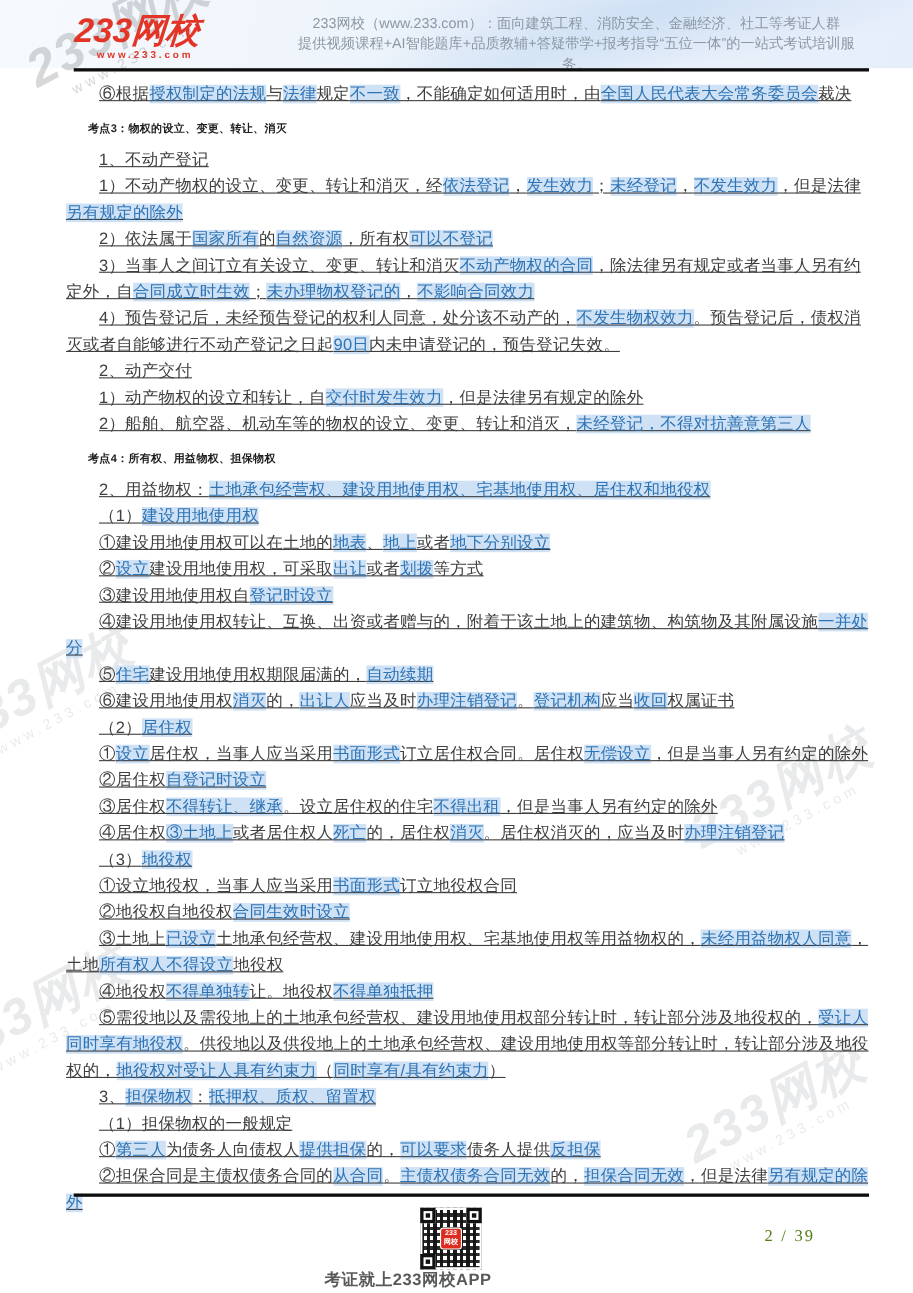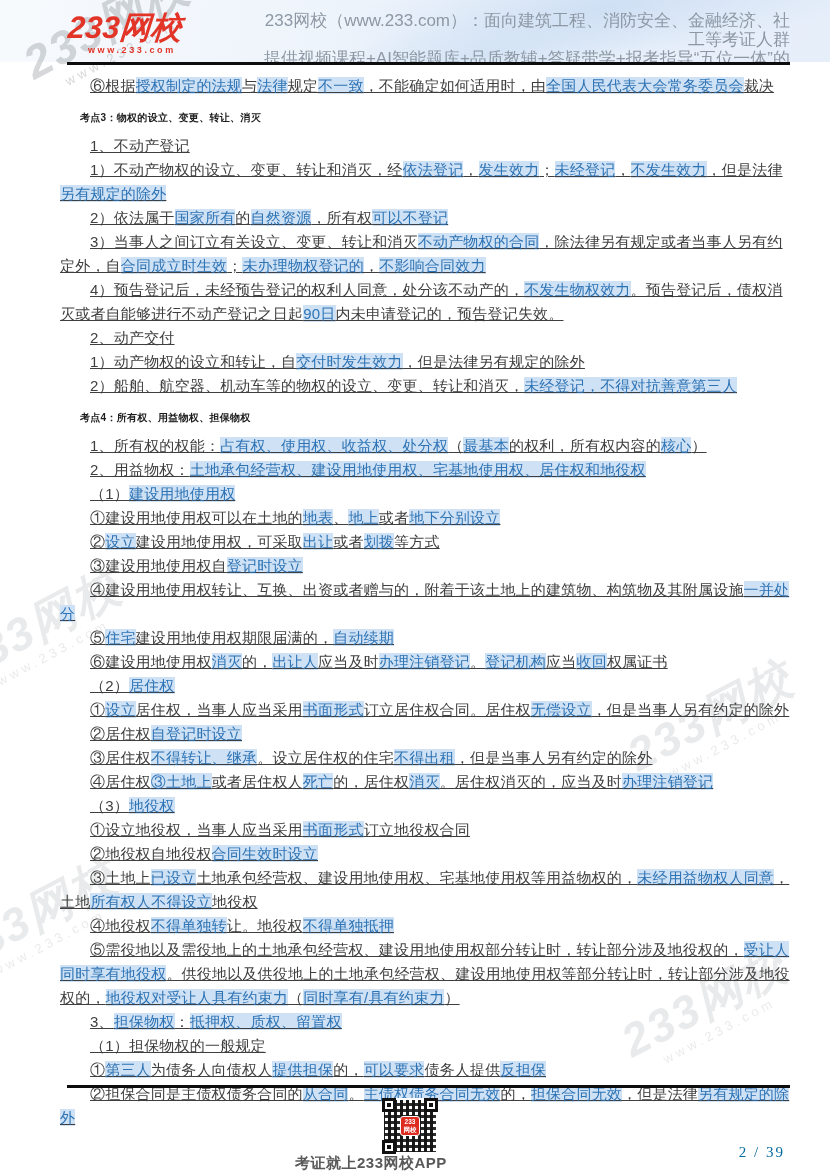--- a/index.html
+++ b/index.html
@@ -29,21 +29,21 @@
   .logo { width:190px; padding-top:4px; }
   .logo-main {
     font-size:31px; line-height:1; font-weight:bold; font-style:italic;
     color:#e23528; letter-spacing:0px; transform:skewX(-4deg); display:inline-block;
   }
   .logo-sub {
     font-size:9px; font-weight:bold; color:#e23528; letter-spacing:2.6px;
     margin-top:2px; padding-left:20px;
   }
   .taglines { flex:1; text-align:right; padding-top:3px; }
-  .tagline { font-size:17px; line-height:19px; color:#8d98a4; }
+  .tagline { font-size:13px; line-height:19px; color:#8d98a4;text-align:center; }
   
   .rule-top, .rule-bottom {
     position:absolute; left:67px; right:40px; height:3px; background:#0d0d0d; z-index:3;
   }
   .rule-top { top:62px; }
   .rule-bottom { top:1085px; }
   
   .wm {
     position:absolute; z-index:0; width:220px; text-align:center;
     transform:rotate(-28deg); color:rgba(105,112,122,0.15); pointer-events:none;
@@ -88,22 +88,22 @@
     position:absolute; left:18px; top:18px; width:20px; height:20px;
     background:#dd2b20; border:1px solid #fff; border-radius:3px;
     color:#fff; font-size:6.5px; font-weight:bold; line-height:1.3;
     display:flex; align-items:center; justify-content:center; text-align:center;
     word-break:break-all; padding:1px;
   }
   .app-info { margin-left:13px; }
   .app-title { font-size:15px; font-weight:bold; color:#595959; letter-spacing:0.5px; }
   .app-sub { font-size:13px; color:#ec4899; margin-top:5px; letter-spacing:0.5px; }
   .page-num {
-    position:absolute; z-index:2; top:1116px; left:695px; width:90px; text-align:right;
-    font-family:"Liberation Serif", serif; font-size:15px; color:#0369a1; letter-spacing:2px;margin-top:28px;
+    position:absolute; z-index:2; top:1116px; left:695px; width:90px; text-align:left;
+    font-family:"Liberation Serif", serif; font-size:15px; color:#4d7c0f; letter-spacing:2px;
   }
 </style>
 </head>
 <body>
 
 <div class="page">
 
   <div class="header">
     <div class="header-inner">
       <div class="logo">
@@ -148,21 +148,20 @@
       <p class="heading"><span>考点3：物权的设立、变更、转让、消灭</span></p>
       <p class="para"><span>1、不动产登记</span></p>
       <p class="para"><span>1）不动产物权的设立、变更、转让和消灭，经</span><span class="hl">依法登记</span><span>，</span><span class="hl">发生效力</span><span>；</span><span class="hl">未经登记</span><span>，</span><span class="hl">不发生效力</span><span>，但是法律</span><span class="hl">另有规定的除外</span></p>
       <p class="para"><span>2）依法属于</span><span class="hl">国家所有</span><span>的</span><span class="hl">自然资源</span><span>，所有权</span><span class="hl">可以不登记</span></p>
       <p class="para"><span>3）当事人之间订立有关设立、变更、转让和消灭</span><span class="hl">不动产物权的合同</span><span>，除法律另有规定或者当事人另有约定外，自</span><span class="hl">合同成立时生效</span><span>；</span><span class="hl">未办理物权登记的</span><span>，</span><span class="hl">不影响合同效力</span></p>
       <p class="para"><span>4）预告登记后，未经预告登记的权利人同意，处分该不动产的，</span><span class="hl">不发生物权效力</span><span>。预告登记后，债权消灭或者自能够进行不动产登记之日起</span><span class="hl">90日</span><span>内未申请登记的，预告登记失效。</span></p>
       <p class="para"><span>2、动产交付</span></p>
       <p class="para"><span>1）动产物权的设立和转让，自</span><span class="hl">交付时发生效力</span><span>，但是法律另有规定的除外</span></p>
       <p class="para"><span>2）船舶、航空器、机动车等的物权的设立、变更、转让和消灭，</span><span class="hl">未经登记，不得对抗善意第三人</span></p>
       <p class="heading"><span>考点4：所有权、用益物权、担保物权</span></p>
-      <p class="para"><span>1、所有权的权能：</span><span class="hl">占有权、使用权、收益权、处分权</span><span>（</span><span class="hl">最基本</span><span>的权利，所有权内容的</span><span class="hl">核心</span><span>）</span></p>
       <p class="para"><span>2、用益物权：</span><span class="hl">土地承包经营权、建设用地使用权、宅基地使用权、居住权和地役权</span></p>
       <p class="para"><span>（1）</span><span class="hl">建设用地使用权</span></p>
       <p class="para"><span>①建设用地使用权可以在土地的</span><span class="hl">地表</span><span>、</span><span class="hl">地上</span><span>或者</span><span class="hl">地下分别设立</span></p>
       <p class="para"><span>②</span><span class="hl">设立</span><span>建设用地使用权，可采取</span><span class="hl">出让</span><span>或者</span><span class="hl">划拨</span><span>等方式</span></p>
       <p class="para"><span>③建设用地使用权自</span><span class="hl">登记时设立</span></p>
       <p class="para"><span>④建设用地使用权转让、互换、出资或者赠与的，附着于该土地上的建筑物、构筑物及其附属设施</span><span class="hl">一并处分</span></p>
       <p class="para"><span>⑤</span><span class="hl">住宅</span><span>建设用地使用权期限届满的，</span><span class="hl">自动续期</span></p>
       <p class="para"><span>⑥建设用地使用权</span><span class="hl">消灭</span><span>的，</span><span class="hl">出让人</span><span>应当及时</span><span class="hl">办理注销登记</span><span>。</span><span class="hl">登记机构</span><span>应当</span><span class="hl">收回</span><span>权属证书</span></p>
       <p class="para"><span>（2）</span><span class="hl">居住权</span></p>
       <p class="para"><span>①</span><span class="hl">设立</span><span>居住权，当事人应当采用</span><span class="hl">书面形式</span><span>订立居住权合同。居住权</span><span class="hl">无偿设立</span><span>，但是当事人另有约定的除外</span></p>

